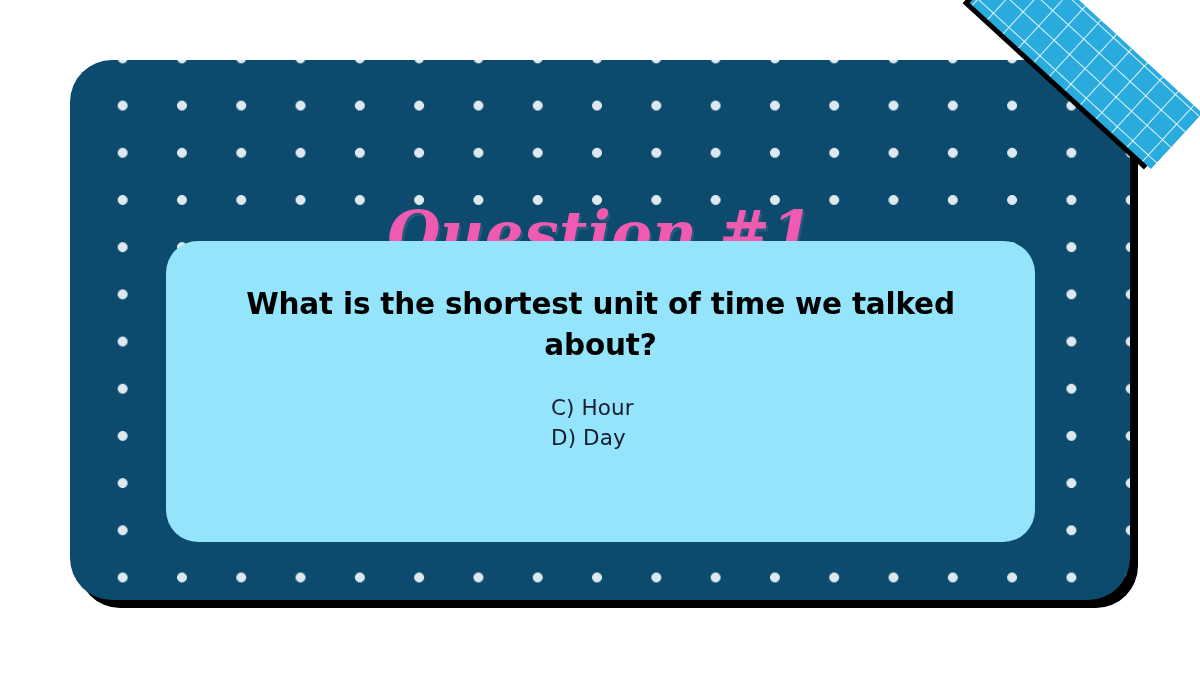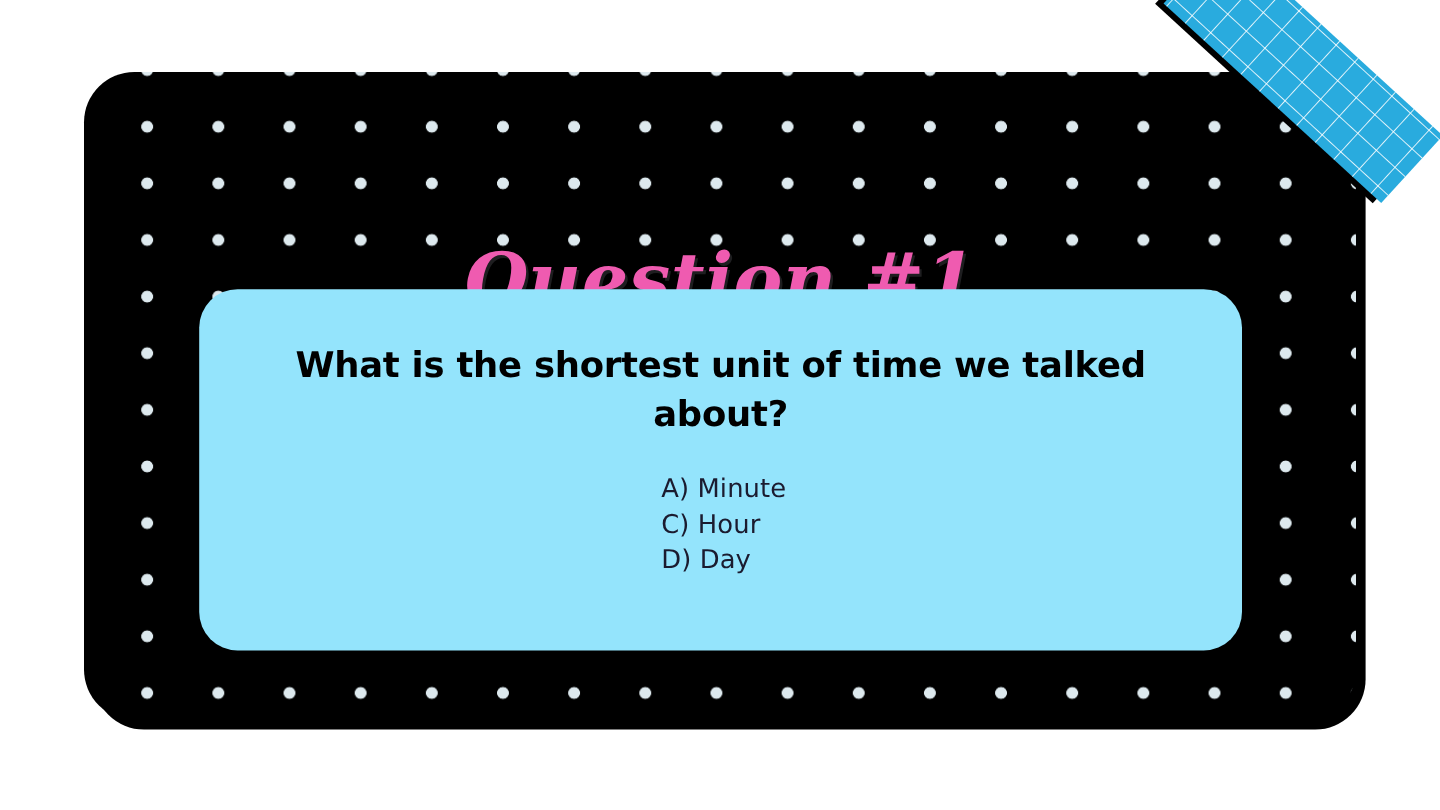--- a/index.html
+++ b/index.html
@@ -32,21 +32,21 @@
     border-radius: 42px;
   }
 
   
   .card {
     position: absolute;
     left: 70px;
     top: 60px;
     width: 1060px;
     height: 540px;
-    background-color: #000000;
+    background-color: #0c4a6e;
     border-radius: 42px;
     overflow: hidden;
   }
 
   .card-dots {
     position: absolute;
     left: 0; top: 0; right: 0; bottom: 0;
     background-image: radial-gradient(circle, #dde9ee 4.6px, rgba(221,233,238,0) 5.2px);
     background-size: 59.3px 47.2px;
     background-position: 23px 22px;
@@ -148,21 +148,20 @@
   <div class="card">
     <div class="card-dots"></div>
 
     <div class="title">Question #1</div>
 
     <div class="panel">
 
       <div class="question">What is the shortest unit of time we talked about?</div>
 
       <div class="options">
-        <div class="option">A) Minute</div>
         <div class="option">C) Hour</div>
         <div class="option">D) Day</div>
       </div>
 
     </div>
   </div>
 
   <div class="ruler-wrap">
     <div class="ruler"></div>
   </div>

